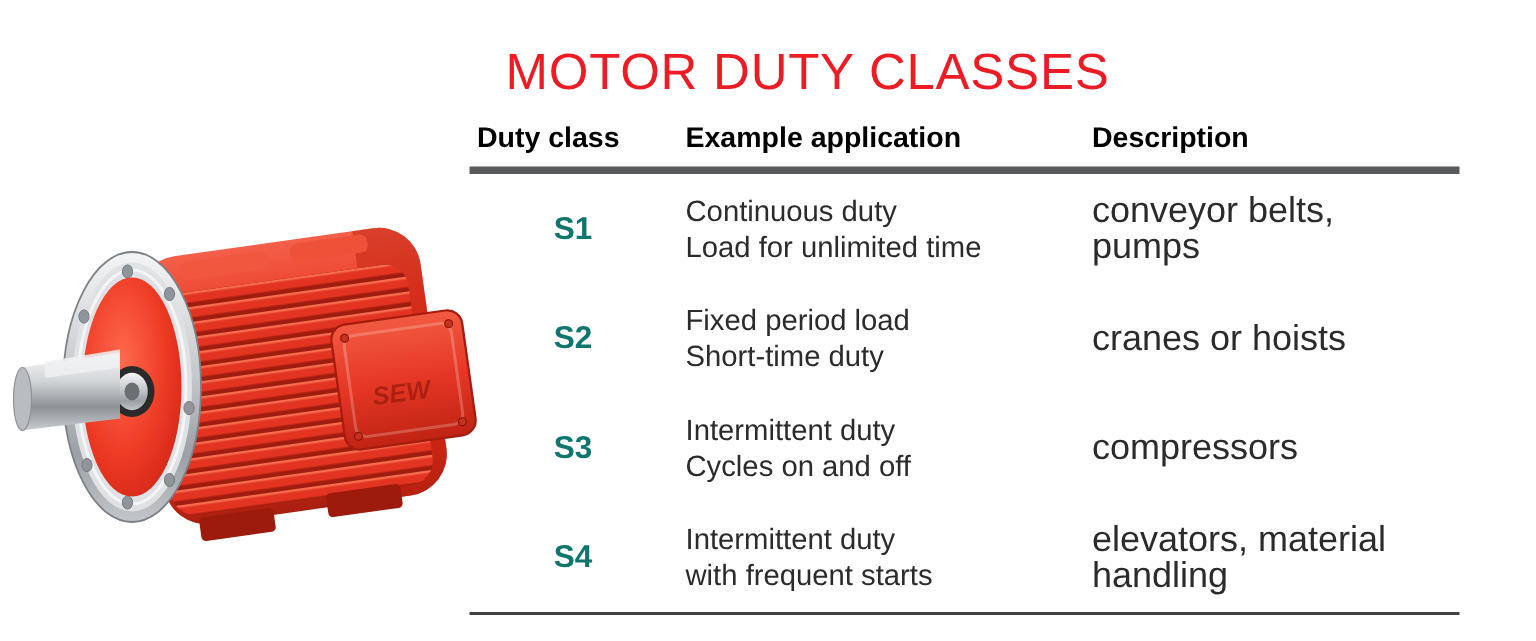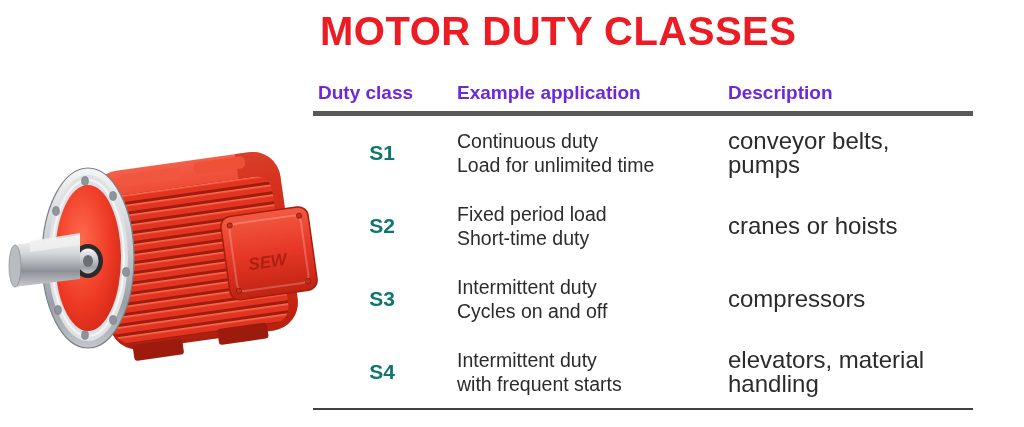--- a/index.html
+++ b/index.html
@@ -10,43 +10,43 @@
     background: #ffffff;
     overflow: hidden;
     font-family: "Liberation Sans", sans-serif;
   }
 
   
   .page-title {
     position: absolute;
     left: 320px;
     top: 11px;
-    margin: 0;
-    font-size: 40px;
+    margin: 17px;
+    font-size: 34px;
     line-height: 40px;
-    font-weight: 700;
+    font-weight: 400;
     letter-spacing: 0.5px;
     color: #ed1c24;
     white-space: nowrap;
   }
 
   
   .duty-table {
     position: absolute;
     left: 313px;
     top: 72px;
     width: 660px;
   }
   .thead {
     display: grid;
     grid-template-columns: 144px 271px 245px;
     font-weight: bold;
     font-size: 19px;
     line-height: 23px;
-    color: #6d28d9;
+    color: #000000;
     padding-top: 9px;
     padding-bottom: 7px;
     border-bottom: 5px solid #58595b;
   }
   .th-duty { padding-left: 5px; }
   .tbody { border-bottom: 2px solid #414141; }
   .trow {
     display: grid;
     grid-template-columns: 144px 271px 245px;
     align-items: center;

